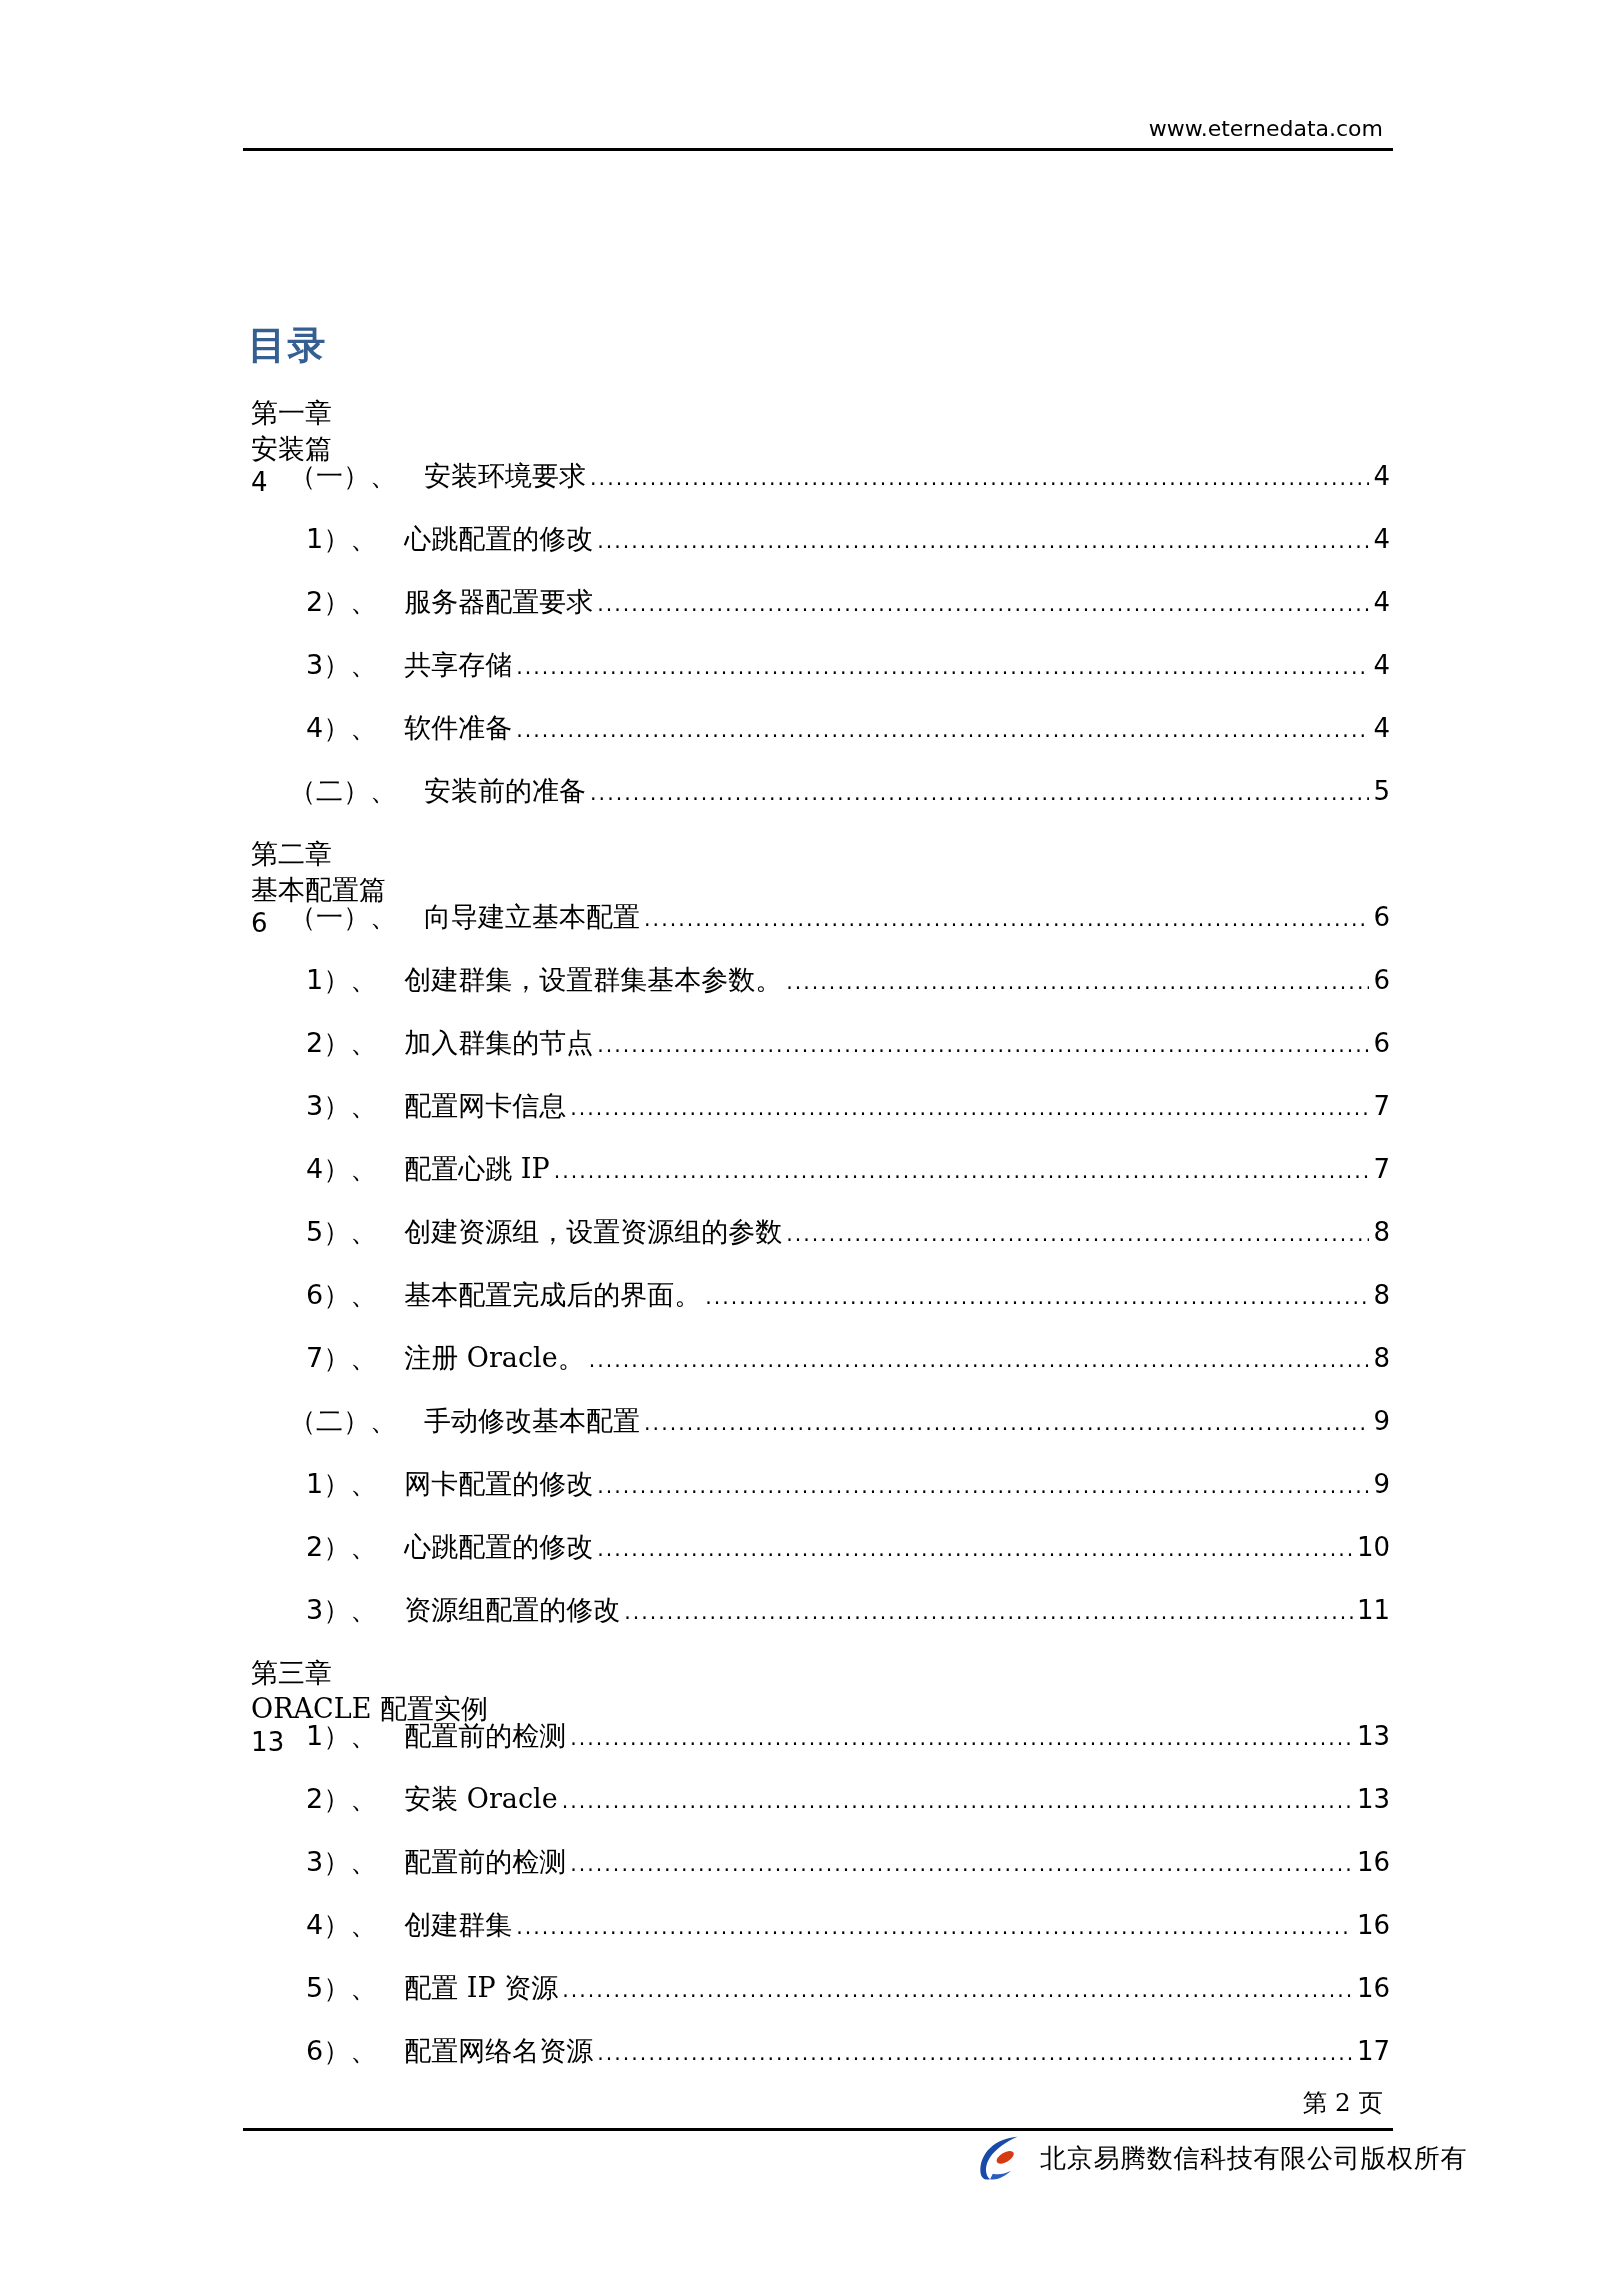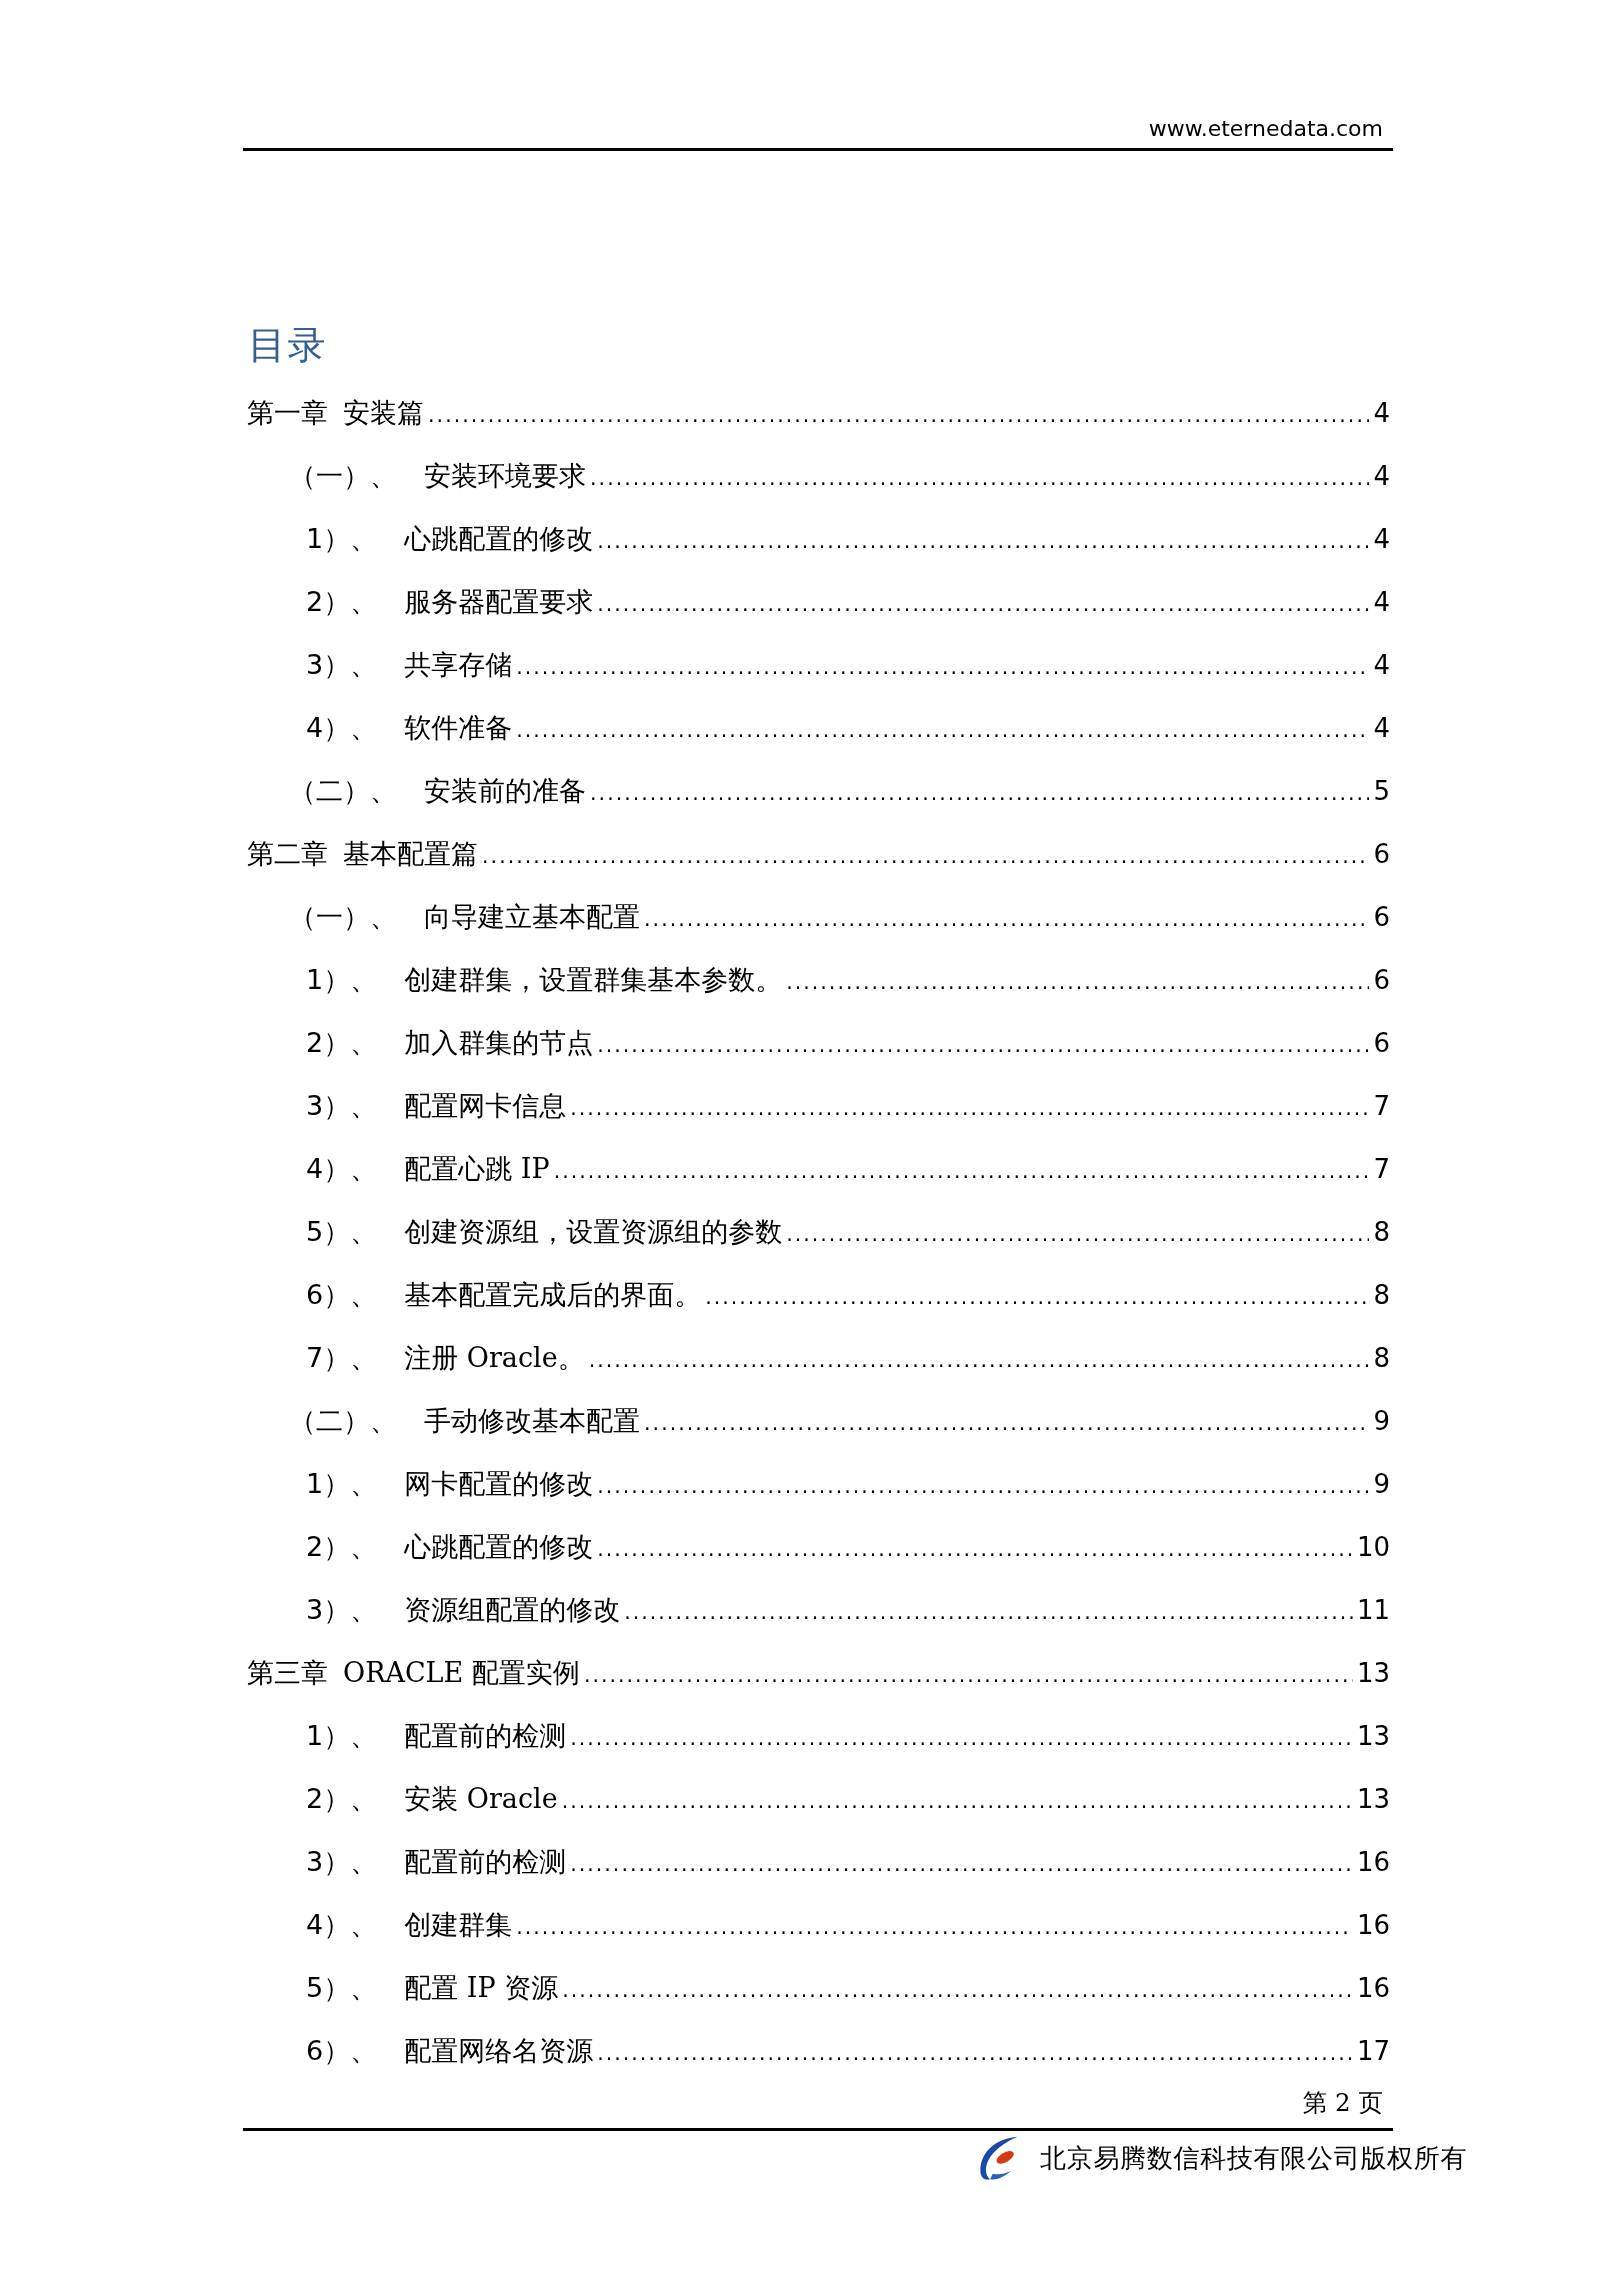--- a/index.html
+++ b/index.html
@@ -3,25 +3,25 @@
 <meta charset="utf-8">
 <style>
   html, body { margin: 0; padding: 0; background: #ffffff; }
   body { width: 1622px; height: 2295px; position: relative; overflow: hidden;
          font-family: "DejaVu Serif", "Liberation Serif", serif; color: #000; }
   .header-url { position: absolute; right: 239px; top: 116px; font-family: "DejaVu Sans", "Liberation Sans", sans-serif;
                 font-size: 22px; color: #000; }
   .header-rule { position: absolute; left: 243px; top: 148px; width: 1150px; height: 2.7px; background: #000; }
 
   .toc-title { position: absolute; left: 248px; top: 320px; font-size: 38px; color: #365f91; letter-spacing: 1.4px;
-               font-family: "DejaVu Sans", "Liberation Sans", sans-serif; }
+               font-family: "DejaVu Sans", "Liberation Sans", sans-serif; font-weight: bold; }
 
   .toc { position: absolute; left: 247px; top: 395px; width: 1143px; }
   .toc-row { display: flex; align-items: baseline; height: 63px; font-size: 27px; white-space: nowrap; }
-  .toc-row.l1 { padding-left: 0; }
+  .toc-row.l1 { padding-left: 0; flex-direction: column; }
   .toc-row.l2 { padding-left: 42px; }
   .toc-row.l3 { padding-left: 59px; }
   .num { font-family: "DejaVu Sans", "Liberation Sans", sans-serif; }
   .sep { display: inline-block; width: 41px; }
   .dots { flex: 1; overflow: hidden; margin: 0 4.1px; font-family: "DejaVu Sans", "Liberation Sans", sans-serif;
           letter-spacing: 2px; font-size: 20.5px; }
   .dots::after { content: "......................................................................................................................................................................................................................................................"; }
   .page { font-family: "DejaVu Sans", "Liberation Sans", sans-serif; font-size: 26px; text-align: right; }
 
   .footer-page { position: absolute; right: 239px; top: 2086px; font-size: 24.5px; }

